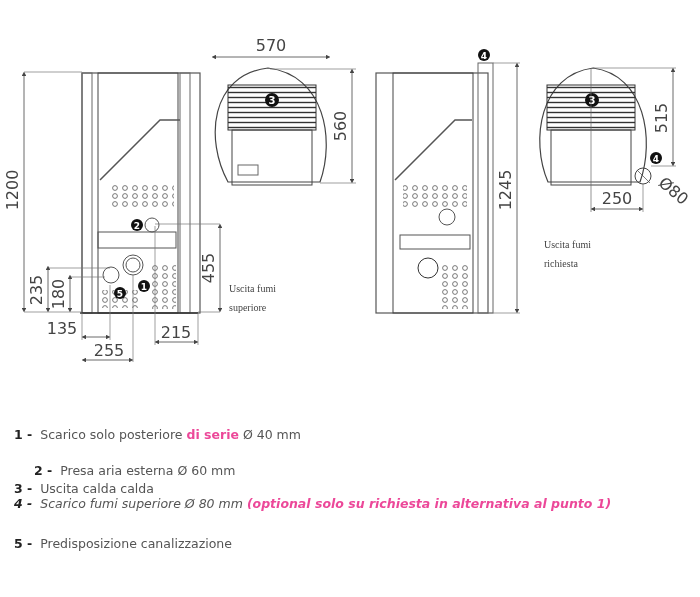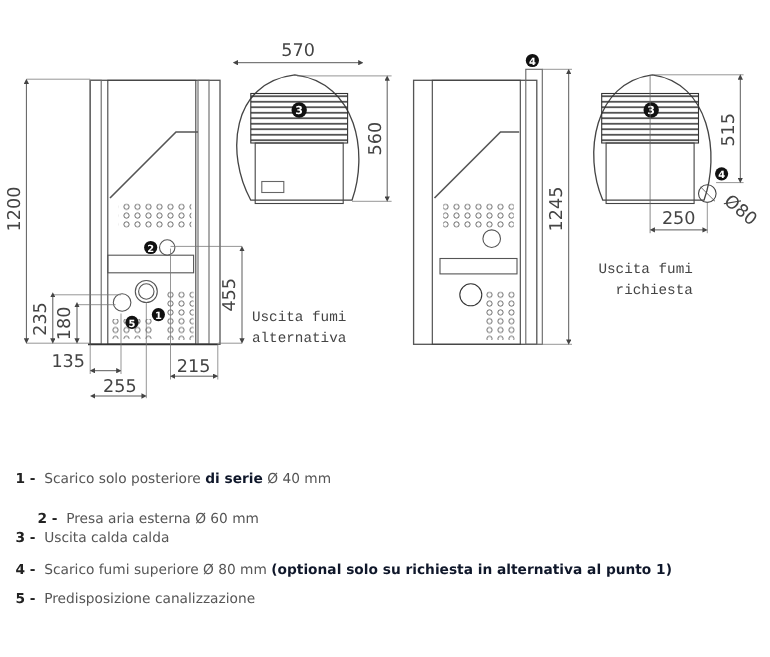--- a/index.html
+++ b/index.html
@@ -1,23 +1,23 @@
 <!DOCTYPE html>
 <html><head>
 <meta charset="utf-8">
 <style>
   html, body { margin:0; padding:0; background:#ffffff; }
   body { width:700px; height:597px; position:relative; overflow:hidden; font-family:"DejaVu Sans", sans-serif; color:#333; }
   svg.drawing { position:absolute; left:0; top:0; }
   .dim { font-family:"DejaVu Sans", sans-serif; font-size:16px; fill:#444; }
-  .cap { position:absolute; font-family:Liberation Mono, monospace; font-size:13px; color:#444; line-height:19px;text-align:right; }
+  .cap { position:absolute; font-family:Liberation Serif, serif; font-size:10px; color:#444; line-height:19px; }
   .legend { position:absolute; left:14px; top:427px; font-family:"DejaVu Sans", sans-serif; font-size:12.5px; color:#555; }
   .legend-item { position:absolute; left:0; white-space:nowrap; }
   .legend-item .num { color:#222; font-weight:bold; }
-  .legend-item b { color:#0f172a; }
+  .legend-item b { color:#ec4899; }
 </style>
 </head>
 <body>
 
 <svg class="drawing" width="700" height="400" viewBox="0 0 700 400" xmlns="http://www.w3.org/2000/svg">
   <defs>
     <marker id="arr" markerWidth="6" markerHeight="6" refX="3" refY="3" orient="auto-start-reverse">
       <path d="M0,0 L6,3 L0,6 z" fill="#444"></path>
     </marker>
     <pattern id="holes" width="10" height="8" patternUnits="userSpaceOnUse">
@@ -132,26 +132,26 @@
     <text class="dim" transform="translate(667,118) rotate(-90)" text-anchor="middle">515</text>
     <line x1="643" y1="184" x2="643" y2="212" stroke="#777" stroke-width="0.7"></line>
     <line x1="593" y1="209" x2="641" y2="209" stroke="#444" stroke-width="0.8" marker-start="url(#arr)" marker-end="url(#arr)"></line>
     <text class="dim" x="617" y="204" text-anchor="middle">250</text>
     <text class="dim" transform="translate(670,195) rotate(40)" font-size="13" text-anchor="middle">Ø80</text>
   </g>
 </svg>
 
 <div class="cap" style="left:229px; top:279px;">
   <div>Uscita fumi</div>
-  <div>alternativa</div>
+  <div>superiore</div>
 </div>
 <div class="cap" style="left:544px; top:235px;">
   <div>Uscita fumi</div>
   <div>richiesta</div>
 </div>
 
 <div class="legend">
   <div class="legend-item" style="top:0px;"><span class="num">1 -</span>&nbsp; <span>Scarico solo posteriore </span><b>di serie</b><span> Ø 40 mm</span></div>
   <div class="legend-item" style="top:36px;margin-left:20px;"><span class="num">2 -</span>&nbsp; <span>Presa aria esterna Ø 60 mm</span></div>
   <div class="legend-item" style="top:54px;"><span class="num">3 -</span>&nbsp; <span>Uscita calda calda</span></div>
-  <div class="legend-item" style="top:83px;"><span class="num">4 -</span>&nbsp; <span>Scarico fumi superiore Ø 80 mm </span><b>(optional solo su richiesta in alternativa al punto 1)</b></div>
+  <div class="legend-item" style="top:69px;font-style:italic;"><span class="num">4 -</span>&nbsp; <span>Scarico fumi superiore Ø 80 mm </span><b>(optional solo su richiesta in alternativa al punto 1)</b></div>
   <div class="legend-item" style="top:109px;text-align:right;"><span class="num">5 -</span>&nbsp; <span>Predisposizione canalizzazione</span></div>
 </div>
 
 </body></html>

